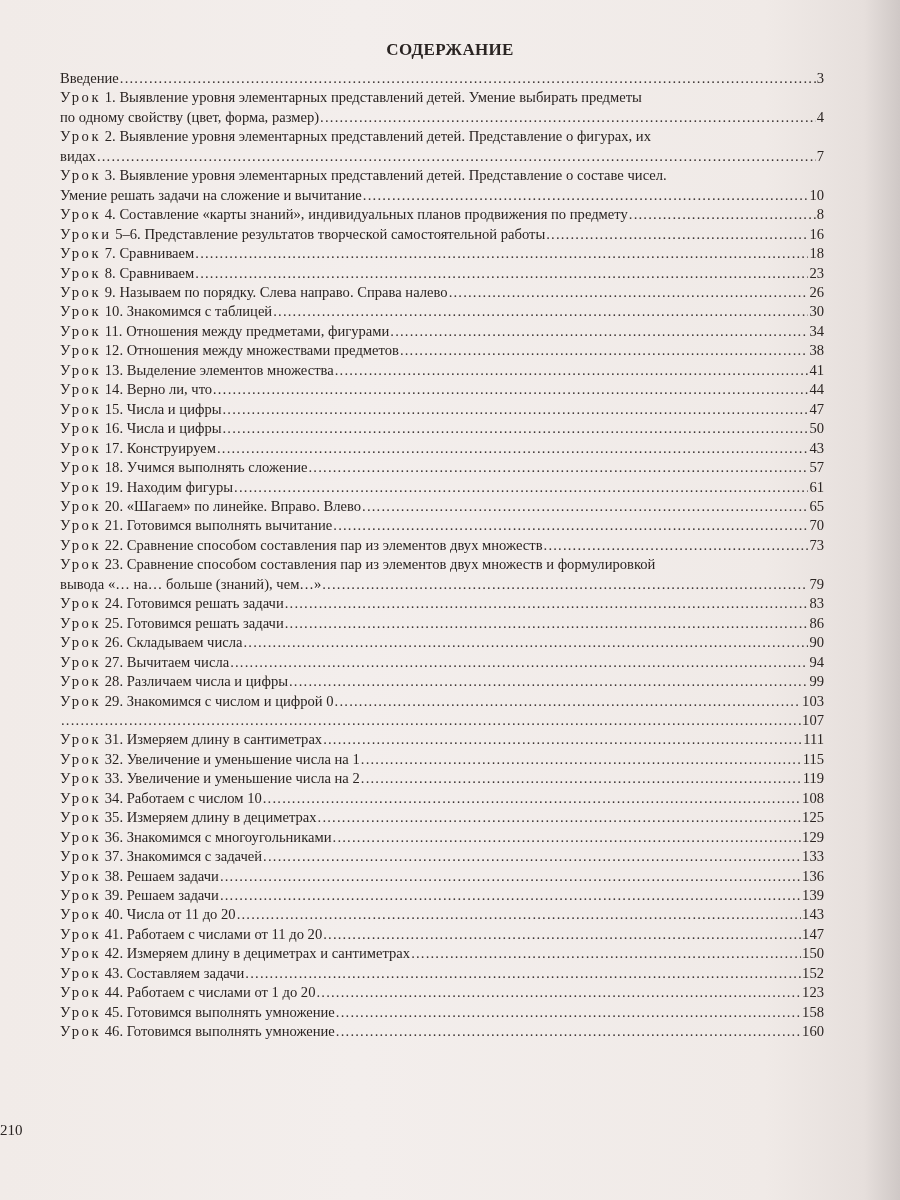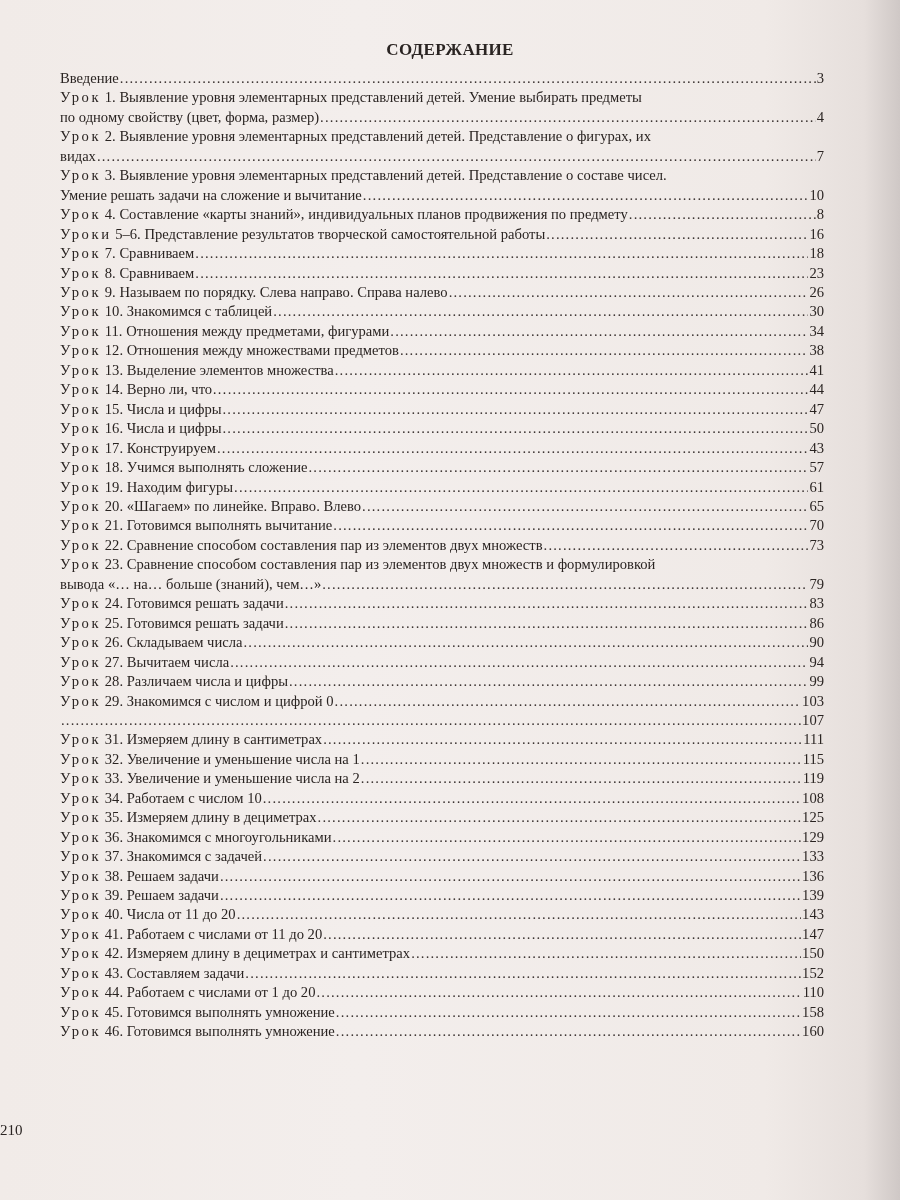--- a/index.html
+++ b/index.html
@@ -394,21 +394,21 @@
         <span class="line-last">
           <span class="txt"><span class="prefix">Урок</span> <span>43. Составляем задачи </span></span>
           <span class="dots"></span>
           <span class="pg">152</span>
         </span>
       </li>
       <li>
         <span class="line-last">
           <span class="txt"><span class="prefix">Урок</span> <span>44. Работаем с числами от 1 до 20</span></span>
           <span class="dots"></span>
-          <span class="pg">110</span>
+          <span class="pg">123</span>
         </span>
       </li>
       <li>
         <span class="line-last">
           <span class="txt"><span class="prefix">Урок</span> <span>45. Готовимся выполнять умножение</span></span>
           <span class="dots"></span>
           <span class="pg">158</span>
         </span>
       </li>
       <li>

